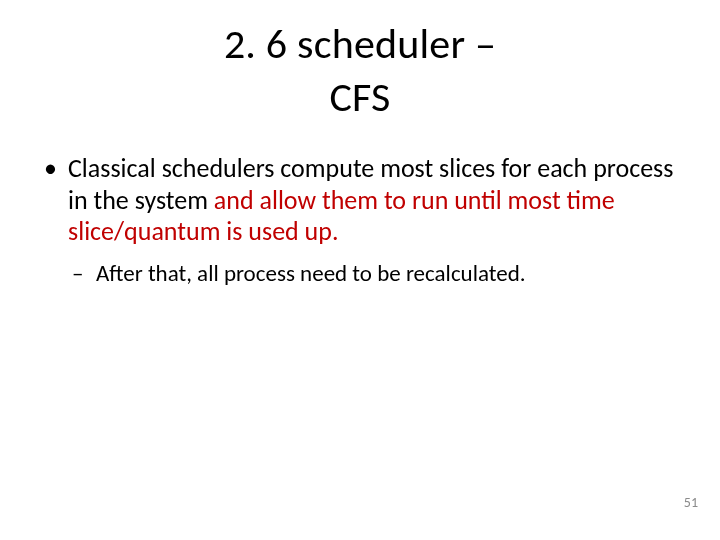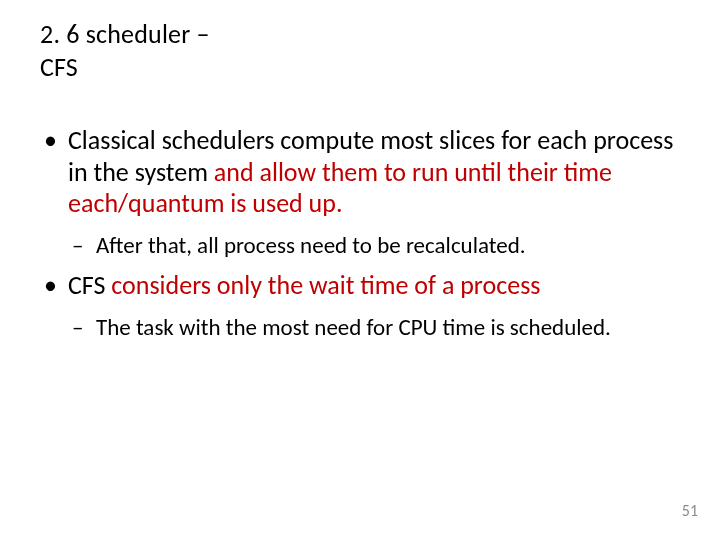--- a/index.html
+++ b/index.html
@@ -11,24 +11,25 @@
     color: #000;
     position: relative;
     overflow: hidden;
   }
   .slide {
     width: 100%;
     height: 100%;
     padding: 18px 40px 0 40px;
   }
   .title {
-    font-size: 26px;
+    text-align: center;
+    font-size: 42px;
     font-weight: 400;
     line-height: 1.25;
-    margin-bottom: 42px;
+    margin-bottom: 30px;
     letter-spacing: 0.2px;
   }
   ul.level1 {
     list-style: none;
     padding-left: 0;
   }
   ul.level1 > li {
     position: relative;
     padding-left: 28px;
     font-size: 26px;
@@ -58,43 +59,37 @@
     content: "–";
     position: absolute;
     left: 4px;
     top: 0;
     font-size: 23px;
   }
   .accent { color: #c00000; }
   .page-num {
     position: absolute;
     right: 22px;
-    bottom: 20px;
-    font-size: 16px;
+    bottom: 29px;
+    font-size: 14px;
     color: #8b8b8b;
   }
 </style>
 </head>
 <body>
 
 <div class="slide">
   <h1 class="title">
     <span>2. 6 scheduler –</span><br>
     <span>CFS</span>
   </h1>
 
   <ul class="level1">
     <li>
-      <span>Classical schedulers compute most slices for each process in the system </span><span class="accent">and allow them to run until their time each/quantum is used up.</span>
+      <span>Classical schedulers compute most slices for each process in the system </span><span class="accent">and allow them to run until most time slice/quantum is used up.</span>
       <ul class="level2">
         <li>After that, all process need to be recalculated.</li>
-      </ul>
-    </li>
-    <li>
-      <span>CFS </span><span class="accent">considers only the wait time of a process</span>
-      <ul class="level2">
-        <li>The task with the most need for CPU time is scheduled.</li>
       </ul>
     </li>
   </ul>
 </div>
 
 <div class="page-num">51</div>
 
 </body></html>

